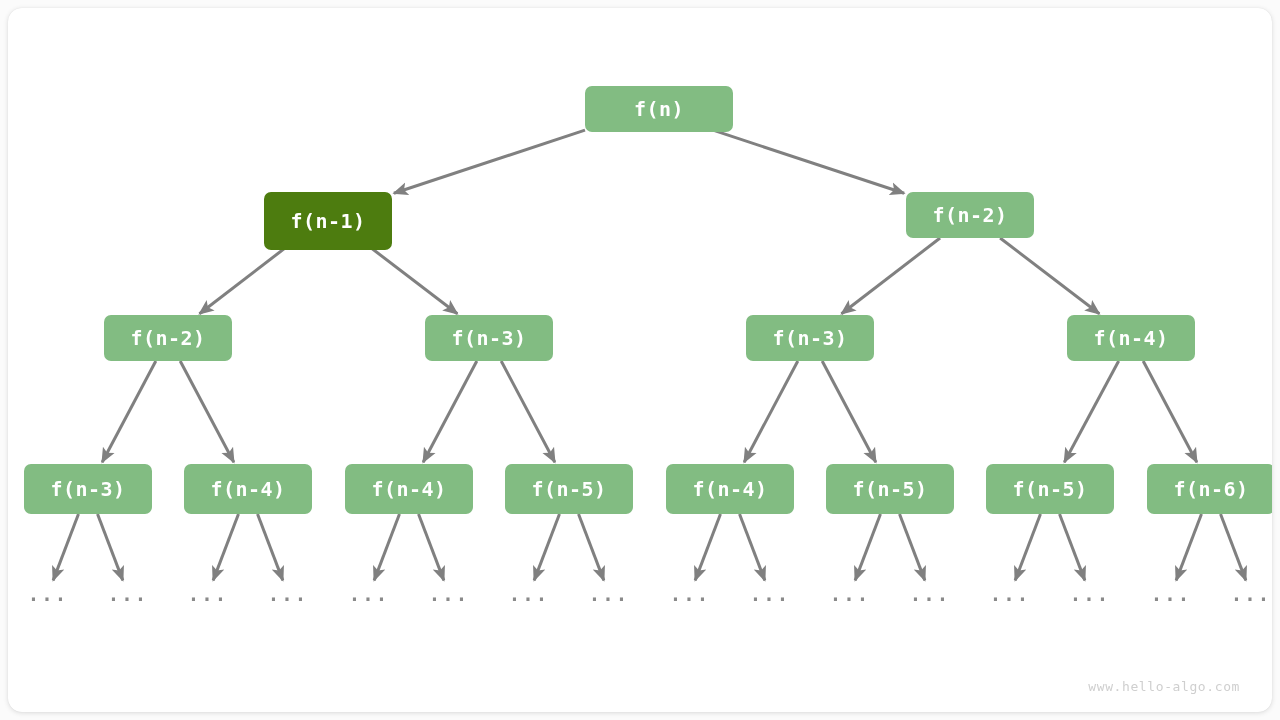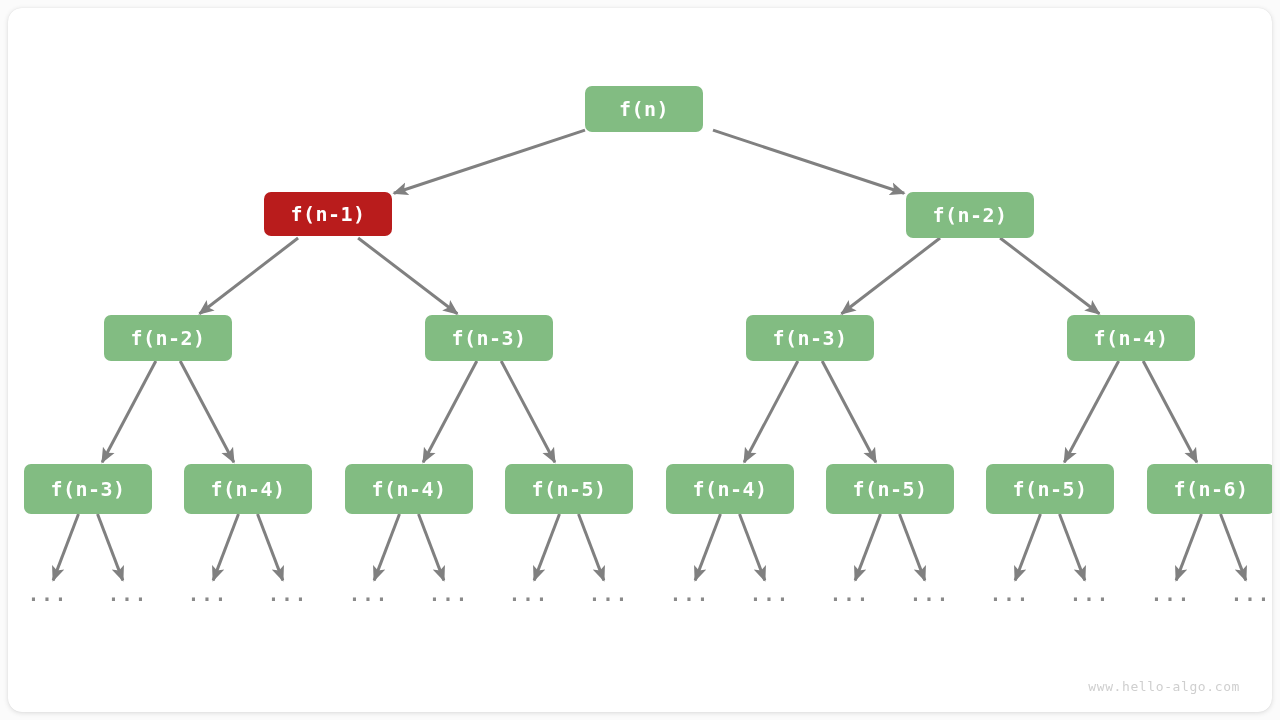--- a/index.html
+++ b/index.html
@@ -109,22 +109,22 @@
         <line x1="712.48" y1="506.00" x2="687.18" y2="572.39" stroke="#808080" stroke-width="3" stroke-linecap="butt" marker-end="url(#arrowhead)"></line>
         <line x1="731.52" y1="506.00" x2="756.82" y2="572.39" stroke="#808080" stroke-width="3" stroke-linecap="butt" marker-end="url(#arrowhead)"></line>
         <line x1="872.48" y1="506.00" x2="847.18" y2="572.39" stroke="#808080" stroke-width="3" stroke-linecap="butt" marker-end="url(#arrowhead)"></line>
         <line x1="891.52" y1="506.00" x2="916.82" y2="572.39" stroke="#808080" stroke-width="3" stroke-linecap="butt" marker-end="url(#arrowhead)"></line>
         <line x1="1032.48" y1="506.00" x2="1007.18" y2="572.39" stroke="#808080" stroke-width="3" stroke-linecap="butt" marker-end="url(#arrowhead)"></line>
         <line x1="1051.52" y1="506.00" x2="1076.82" y2="572.39" stroke="#808080" stroke-width="3" stroke-linecap="butt" marker-end="url(#arrowhead)"></line>
         <line x1="1193.48" y1="506.00" x2="1168.18" y2="572.39" stroke="#808080" stroke-width="3" stroke-linecap="butt" marker-end="url(#arrowhead)"></line>
         <line x1="1212.52" y1="506.00" x2="1237.82" y2="572.39" stroke="#808080" stroke-width="3" stroke-linecap="butt" marker-end="url(#arrowhead)"></line>
       </svg>
     <div id="nodes">
-        <div class="node" style="left: 577px; top: 78px; width: 118px; height: 46px; background: rgb(130, 188, 130); color: rgb(255, 255, 255);">f(n)</div>
-        <div class="node" style="left: 256px; top: 184px; width: 128px; height: 44px; background: #b91c1c; color: rgb(255, 255, 255);">f(n-1)</div>
+        <div class="node" style="left: 577px; top: 78px; width: 148px; height: 46px; background: rgb(130, 188, 130); color: rgb(255, 255, 255);">f(n)</div>
+        <div class="node" style="left: 256px; top: 184px; width: 128px; height: 58px; background: #4d7c0f; color: rgb(255, 255, 255);">f(n-1)</div>
         <div class="node" style="left: 898px; top: 184px; width: 128px; height: 46px; background: rgb(130, 188, 130); color: rgb(255, 255, 255);">f(n-2)</div>
         <div class="node" style="left: 96px; top: 307px; width: 128px; height: 46px; background: rgb(130, 188, 130); color: rgb(255, 255, 255);">f(n-2)</div>
         <div class="node" style="left: 417px; top: 307px; width: 128px; height: 46px; background: rgb(130, 188, 130); color: rgb(255, 255, 255);">f(n-3)</div>
         <div class="node" style="left: 738px; top: 307px; width: 128px; height: 46px; background: rgb(130, 188, 130); color: rgb(255, 255, 255);">f(n-3)</div>
         <div class="node" style="left: 1059px; top: 307px; width: 128px; height: 46px; background: rgb(130, 188, 130); color: rgb(255, 255, 255);">f(n-4)</div>
         <div class="node" style="left: 16px; top: 456px; width: 128px; height: 50px; background: rgb(130, 188, 130); color: rgb(255, 255, 255);">f(n-3)</div>
         <div class="node" style="left: 176px; top: 456px; width: 128px; height: 50px; background: rgb(130, 188, 130); color: rgb(255, 255, 255);">f(n-4)</div>
         <div class="node" style="left: 337px; top: 456px; width: 128px; height: 50px; background: rgb(130, 188, 130); color: rgb(255, 255, 255);">f(n-4)</div>
         <div class="node" style="left: 497px; top: 456px; width: 128px; height: 50px; background: rgb(130, 188, 130); color: rgb(255, 255, 255);">f(n-5)</div>
         <div class="node" style="left: 658px; top: 456px; width: 128px; height: 50px; background: rgb(130, 188, 130); color: rgb(255, 255, 255);">f(n-4)</div>

